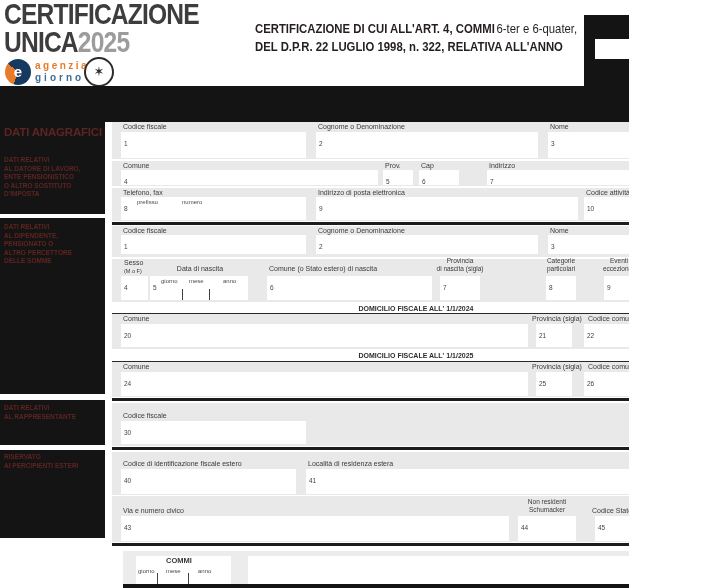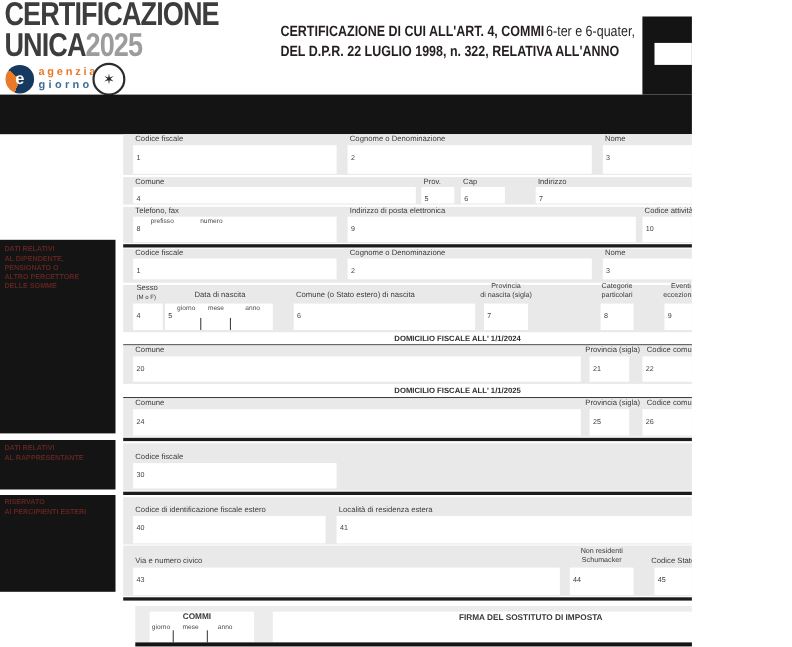--- a/index.html
+++ b/index.html
@@ -54,20 +54,28 @@
 
   <div class="law">
     <div><span>CERTIFICAZIONE DI CUI ALL'ART. 4, COMMI</span><span class="light">6-ter e 6-quater,</span></div>
     <div>DEL D.P.R. 22 LUGLIO 1998, n. 322, RELATIVA ALL'ANNO</div>
   </div>
 
   <div class="black" style="left:584px;top:15px;width:136px;height:71px;"></div>
   <div class="black" style="left:0;top:86px;width:720px;height:36px;"></div>
   <div class="yearbox"></div>
 
+  <div class="side" style="top:122px;height:92px;">
+    <div class="side-title" style="top:4px;">DATI ANAGRAFICI</div>
+    <div class="side-sub" style="top:34px;">DATI RELATIVI
+AL DATORE DI LAVORO,
+ENTE PENSIONISTICO
+O ALTRO SOSTITUTO
+D'IMPOSTA</div>
+  </div>
   <div class="side" style="top:218px;height:176px;">
     <div class="side-sub" style="top:5px;">DATI RELATIVI
 AL DIPENDENTE,
 PENSIONATO O
 ALTRO PERCETTORE
 DELLE SOMME</div>
   </div>
   <div class="side" style="top:400px;height:45px;">
     <div class="side-sub" style="top:4px;">DATI RELATIVI
 AL RAPPRESENTANTE</div>
@@ -199,16 +207,15 @@
 
   <div class="gray" style="left:123px;top:551px;width:597px;height:33px;background:#ececec;"></div>
   <div class="box" style="left:136px;top:556px;width:95px;height:28px;"></div>
   <div class="lbl" style="left:154px;top:557px;width:50px;text-align:center;font-weight:bold;font-size:7.5px;">COMMI</div>
   <div class="sub" style="left:138px;top:567px;">giorno</div>
   <div class="sub" style="left:166px;top:567px;">mese</div>
   <div class="sub" style="left:198px;top:567px;">anno</div>
   <div class="tick" style="left:157px;top:573px;height:11px;"></div>
   <div class="tick" style="left:188px;top:573px;height:11px;"></div>
   <div class="box" style="left:248px;top:556px;width:469px;height:28px;"></div>
-  <div class="lbl" style="left:248px;top:558px;width:469px;text-align:center;font-weight:bold;font-size:7.5px;">FIRMA DEL SOSTITUTO DI IMPOSTA</div>
   <div class="black" style="left:123px;top:584px;width:597px;height:4px;"></div>
 
 </div>
 
 </body></html>

